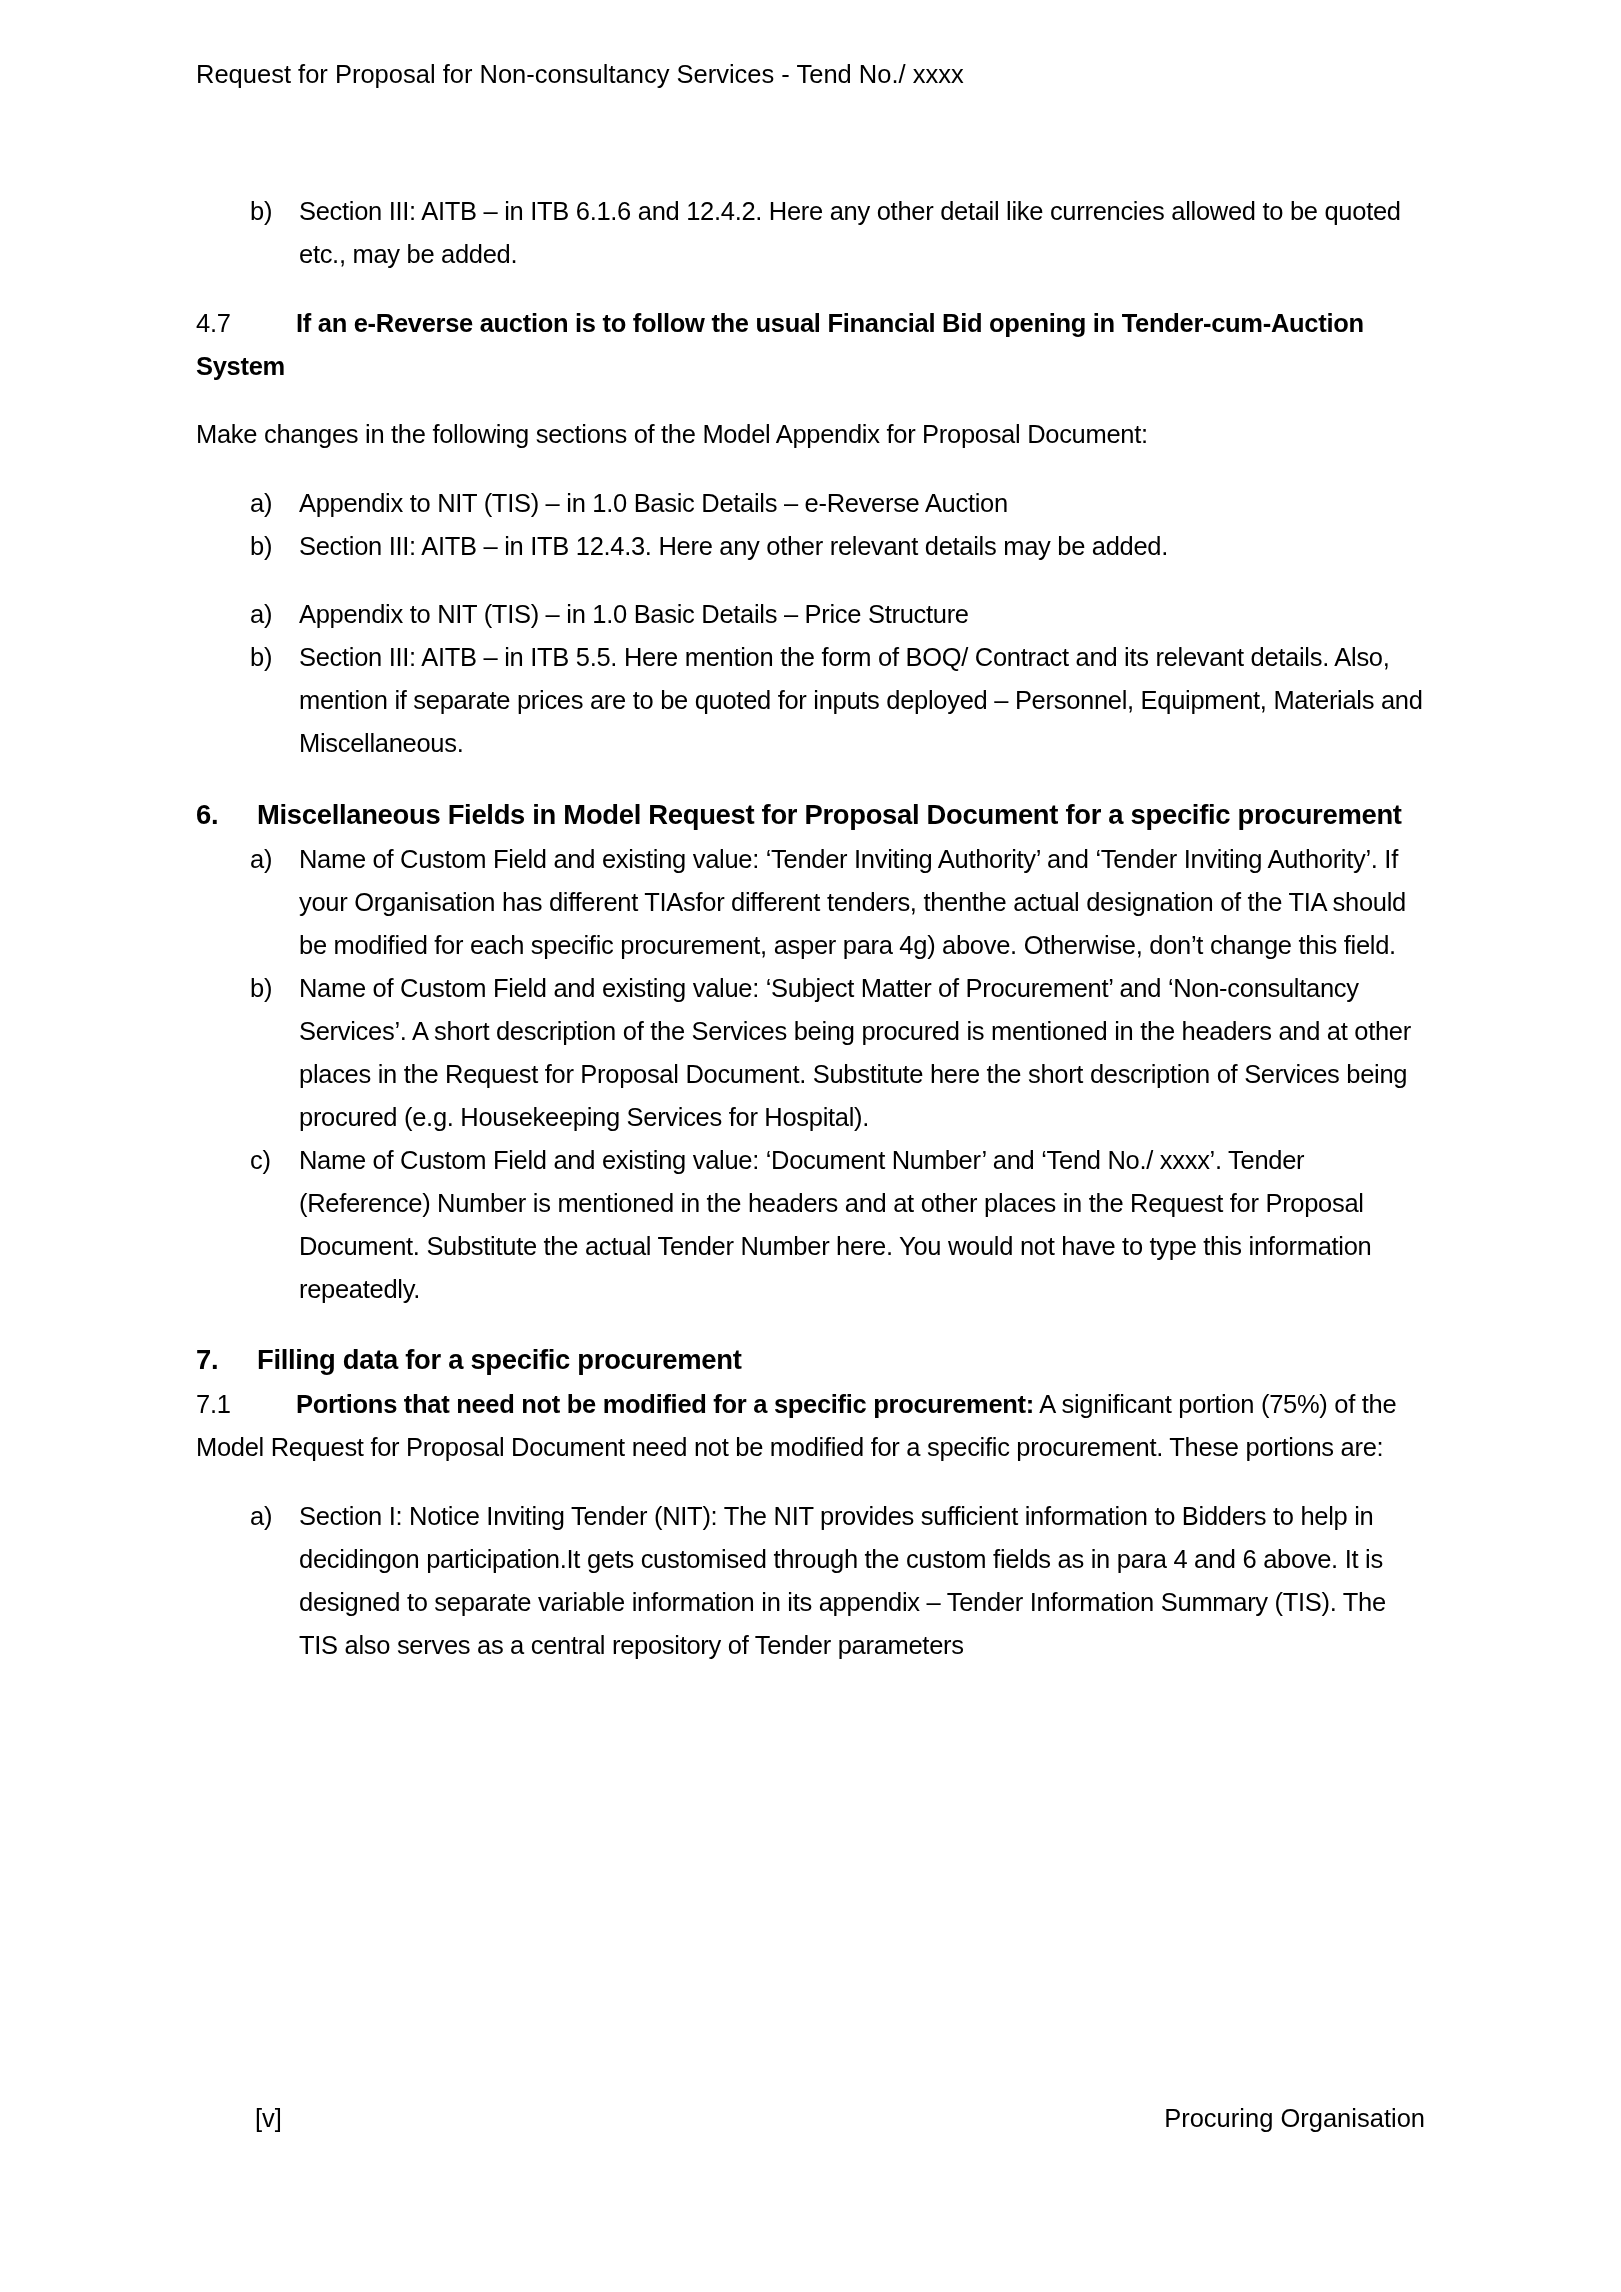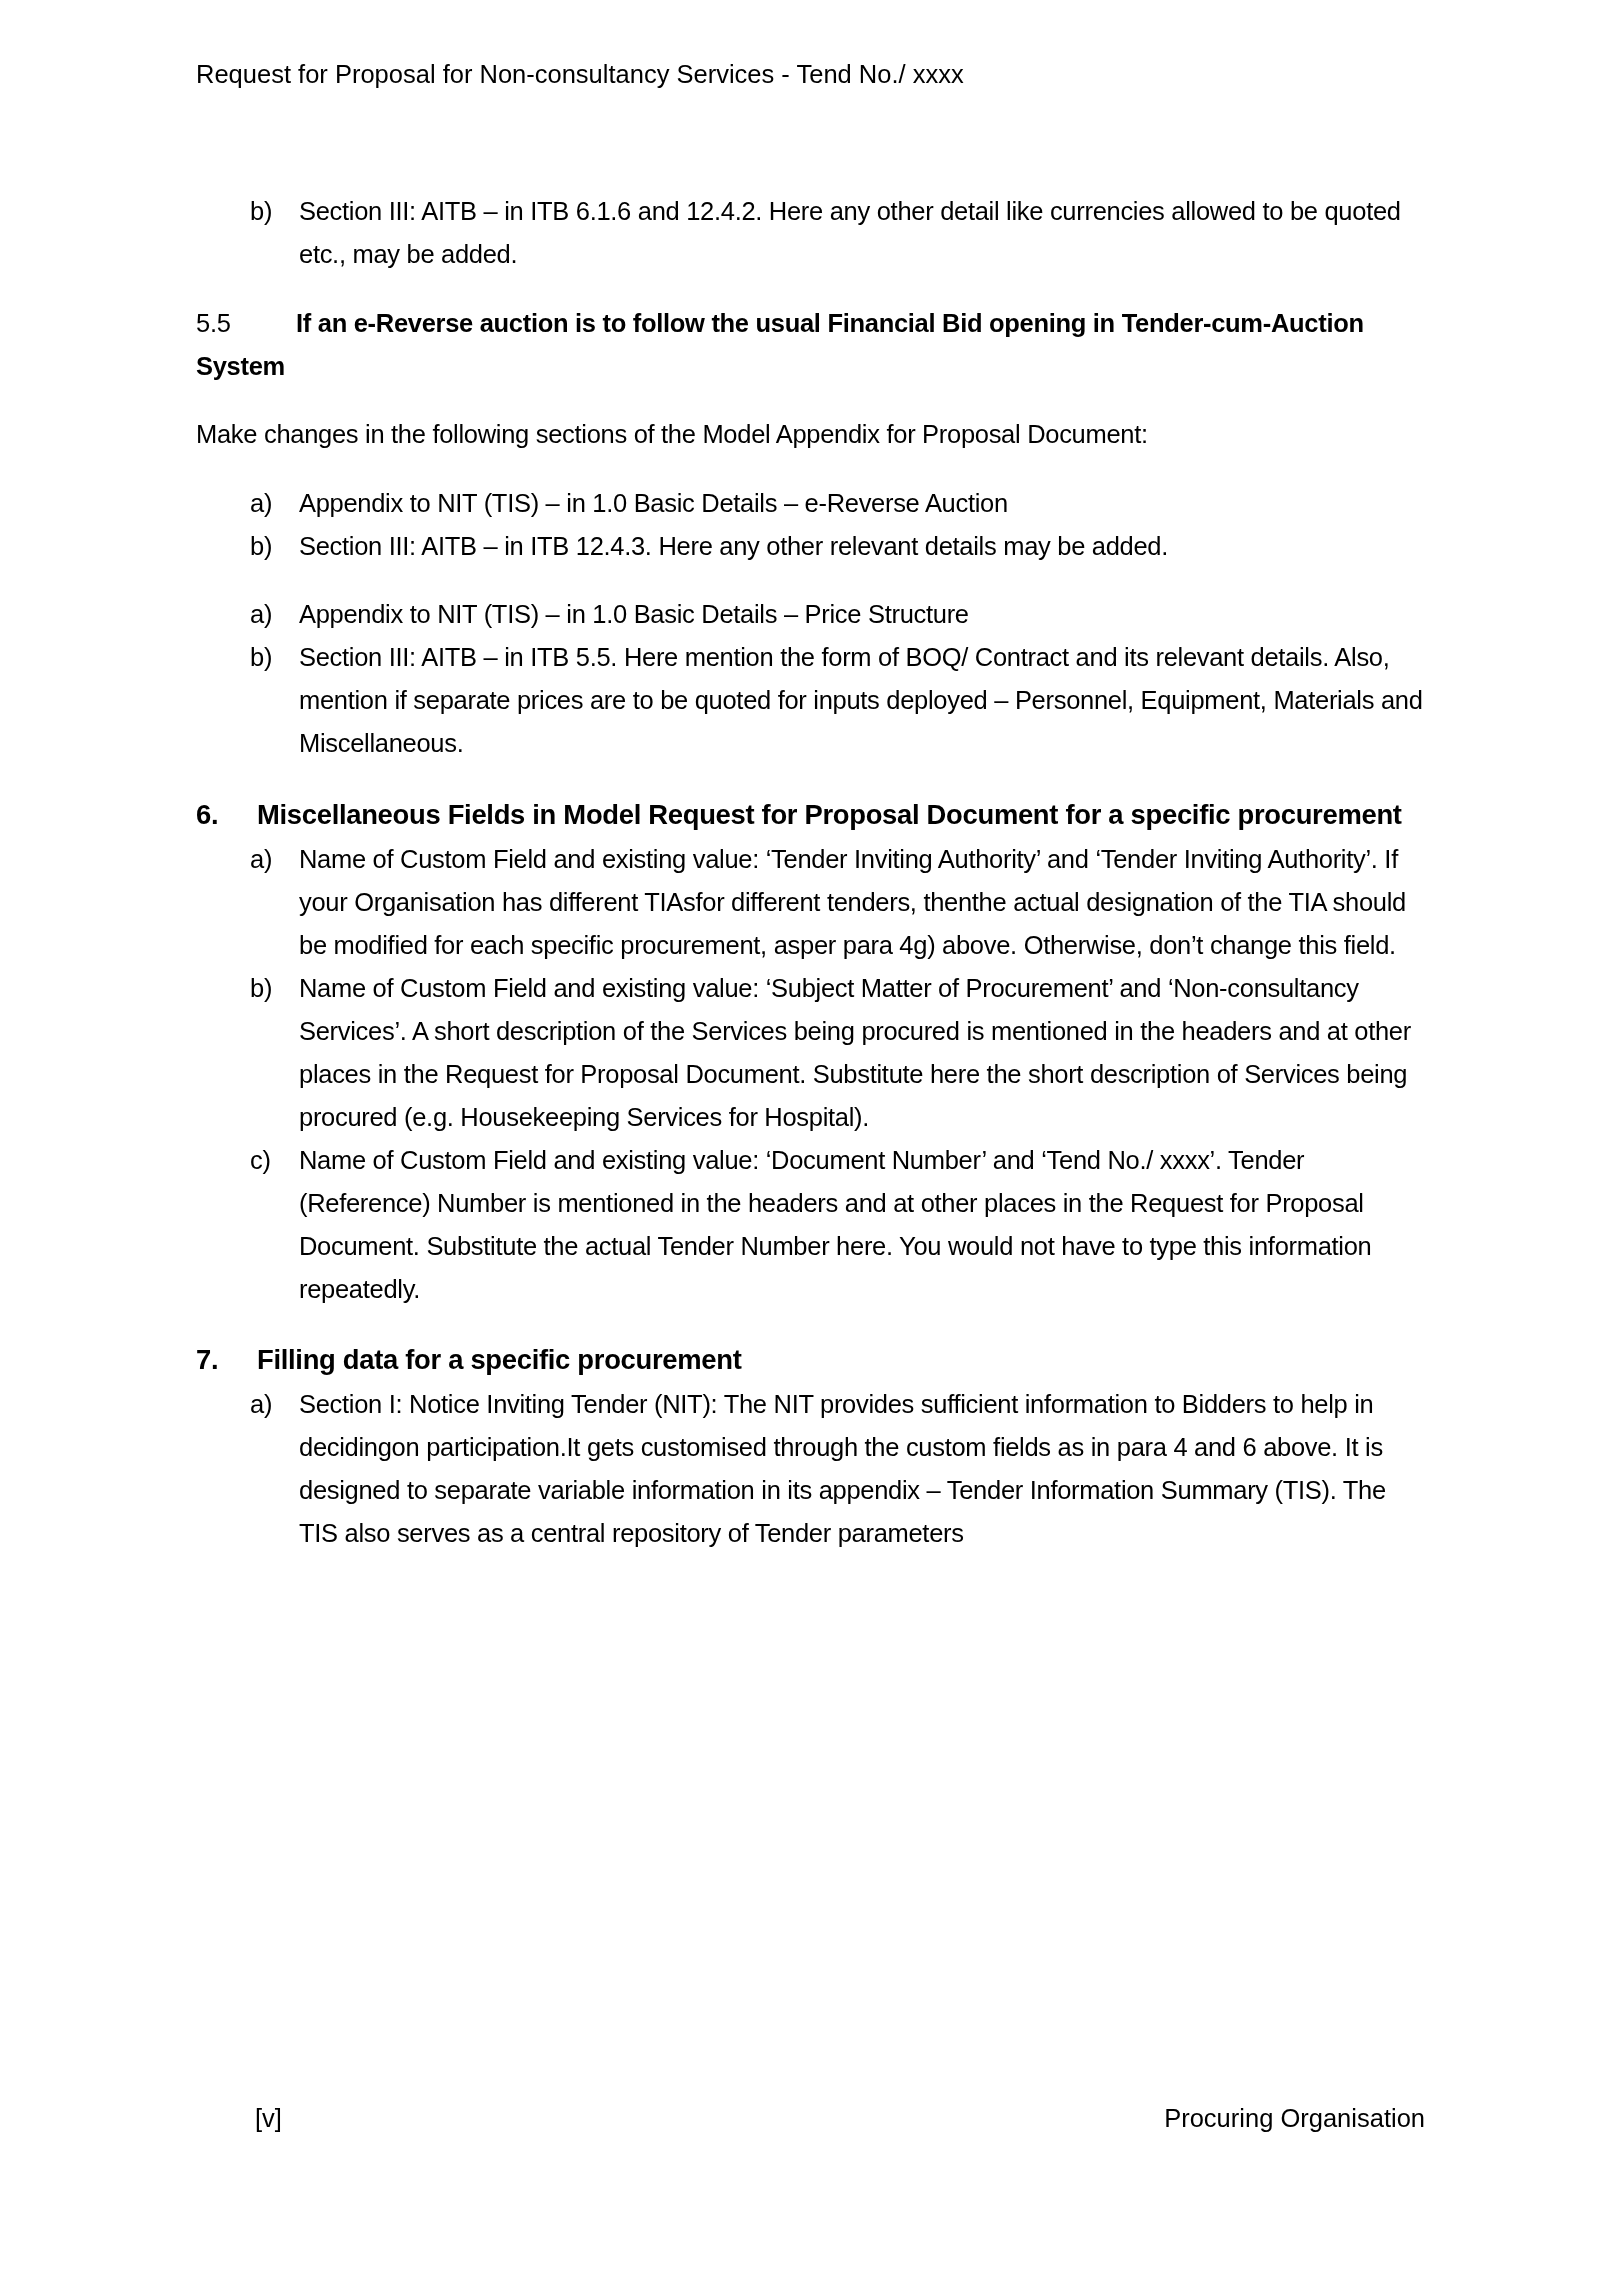--- a/index.html
+++ b/index.html
@@ -68,21 +68,21 @@
   <div class="header">Request for Proposal for Non-consultancy Services - Tend No./ xxxx</div>
 
   <div class="content">
 
     <div class="li mb">
       <span class="marker">b)</span>
       <span>Section III: AITB – in ITB 6.1.6 and 12.4.2. Here any other detail like currencies allowed to be quoted etc., may be added.</span>
     </div>
 
     <div class="sec-head mb">
-      <span class="num">5.5</span><b>If an e-Reverse auction is to follow the usual Financial Bid opening in Tender-cum-Auction System</b>
+      <span class="num">4.7</span><b>If an e-Reverse auction is to follow the usual Financial Bid opening in Tender-cum-Auction System</b>
     </div>
 
     <p class="mb">Make changes in the following sections of the Model Appendix for Proposal Document:</p>
 
     <div class="mb">
       <div class="li">
         <span class="marker">a)</span>
         <span>Appendix to NIT (TIS) – in 1.0 Basic Details – e-Reverse Auction</span>
       </div>
       <div class="li">
@@ -122,20 +122,23 @@
         <span class="marker">c)</span>
         <span>Name of Custom Field and existing value: ‘Document Number’ and ‘Tend No./ xxxx’. Tender (Reference) Number is mentioned in the headers and at other places in the Request for Proposal Document. Substitute the actual Tender Number here. You would not have to type this information repeatedly.</span>
       </div>
     </div>
 
     <div class="big-head">
       <span class="num">7.</span>
       <span>Filling data for a specific procurement</span>
     </div>
 
+    <div class="sec-head mb">
+      <span class="num">7.1</span><b>Portions that need not be modified for a specific procurement:</b><span> A significant portion (75%) of the Model Request for Proposal Document need not be modified for a specific procurement. These portions are:</span>
+    </div>
 
     <div class="mb">
       <div class="li">
         <span class="marker">a)</span>
         <span>Section I: Notice Inviting Tender (NIT): The NIT provides sufficient information to Bidders to help in decidingon participation.It gets customised through the custom fields as in para 4 and 6 above. It is designed to separate variable information in its appendix – Tender Information Summary (TIS). The TIS also serves as a central repository of Tender parameters</span>
       </div>
     </div>
 
   </div>
 

